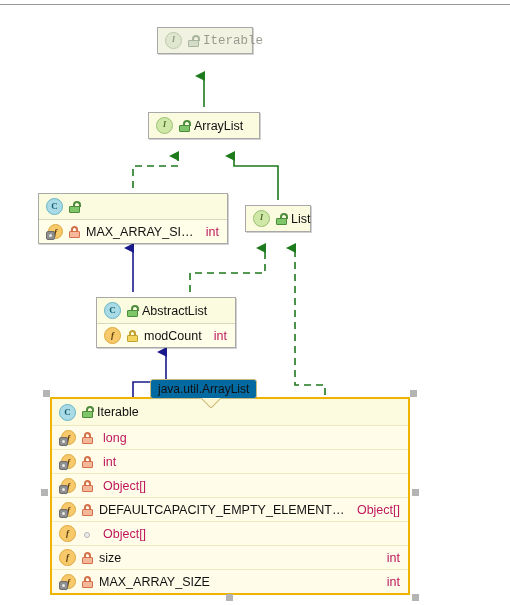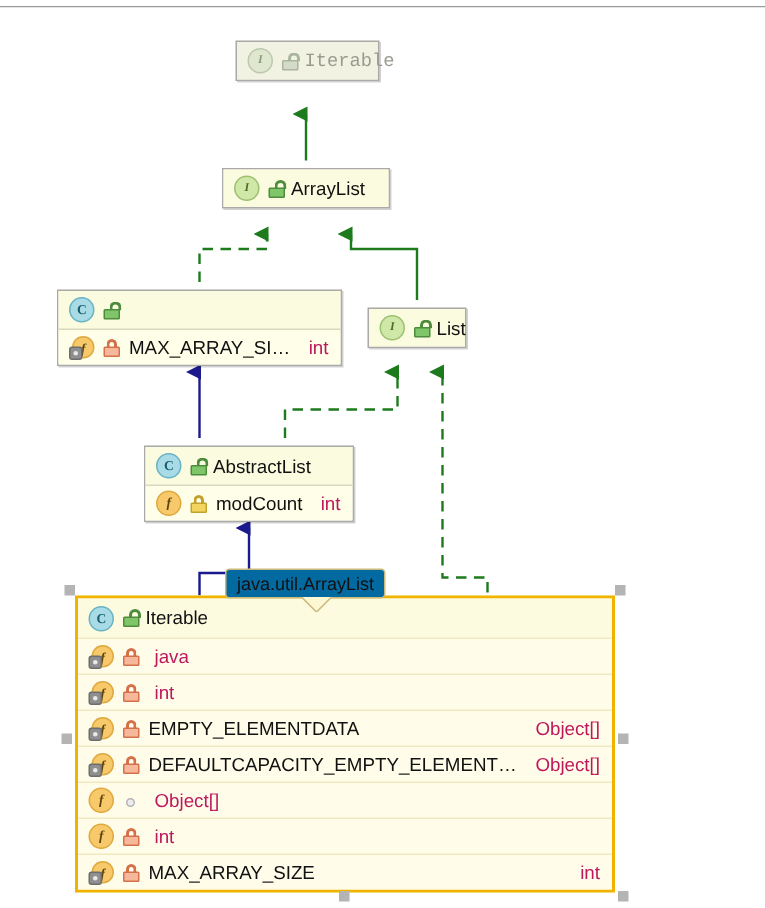--- a/index.html
+++ b/index.html
@@ -293,45 +293,44 @@
 
       <div class="row">
         <span class="ic ic-sfield">
           <span class="circ">f</span>
             <span class="gear"></span>
         </span>
         <span class="ic ic-lock lk-private">
           <span class="lock-shackle"></span>
             <span class="lock-body"></span>
         </span>
-        <span class="ty">java</span>
-      </div>
-
-      <div class="row">
-        <span class="ic ic-sfield">
-          <span class="circ">f</span>
-            <span class="gear"></span>
-        </span>
-        <span class="ic ic-lock lk-private">
-          <span class="lock-shackle"></span>
-            <span class="lock-body"></span>
-        </span>
-        <span class="ty">int</span>
-      </div>
-
-      <div class="row">
-        <span class="ic ic-sfield">
-          <span class="circ">f</span>
-            <span class="gear"></span>
-        </span>
-        <span class="ic ic-lock lk-private">
-          <span class="lock-shackle"></span>
-            <span class="lock-body"></span>
-        </span>
-        <span class="nm" style="padding-left:6px">EMPTY_ELEMENTDATA</span>
+        <span class="ty">long</span>
+      </div>
+
+      <div class="row">
+        <span class="ic ic-sfield">
+          <span class="circ">f</span>
+            <span class="gear"></span>
+        </span>
+        <span class="ic ic-lock lk-private">
+          <span class="lock-shackle"></span>
+            <span class="lock-body"></span>
+        </span>
+        <span class="ty">int</span>
+      </div>
+
+      <div class="row">
+        <span class="ic ic-sfield">
+          <span class="circ">f</span>
+            <span class="gear"></span>
+        </span>
+        <span class="ic ic-lock lk-private">
+          <span class="lock-shackle"></span>
+            <span class="lock-body"></span>
+        </span>
         <span class="ty">Object[]</span>
       </div>
 
       <div class="row">
         <span class="ic ic-sfield">
           <span class="circ">f</span>
             <span class="gear"></span>
         </span>
         <span class="ic ic-lock lk-private">
           <span class="lock-shackle"></span>
@@ -348,20 +347,21 @@
         </span>
         <span class="ty">Object[]</span>
       </div>
 
       <div class="row">
         <span class="ic ic-field">f</span>
         <span class="ic ic-lock lk-private">
           <span class="lock-shackle"></span>
             <span class="lock-body"></span>
         </span>
+        <span class="nm" style="padding-left:6px">size</span>
         <span class="ty">int</span>
       </div>
 
       <div class="row">
         <span class="ic ic-sfield">
           <span class="circ">f</span>
             <span class="gear"></span>
         </span>
         <span class="ic ic-lock lk-private">
           <span class="lock-shackle"></span>

